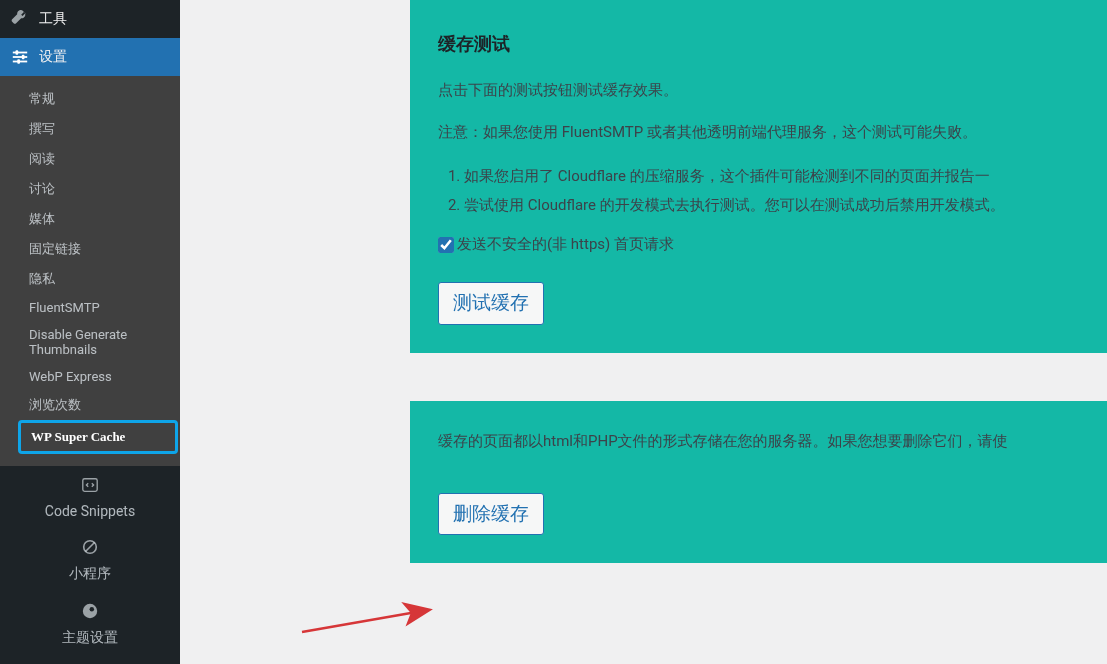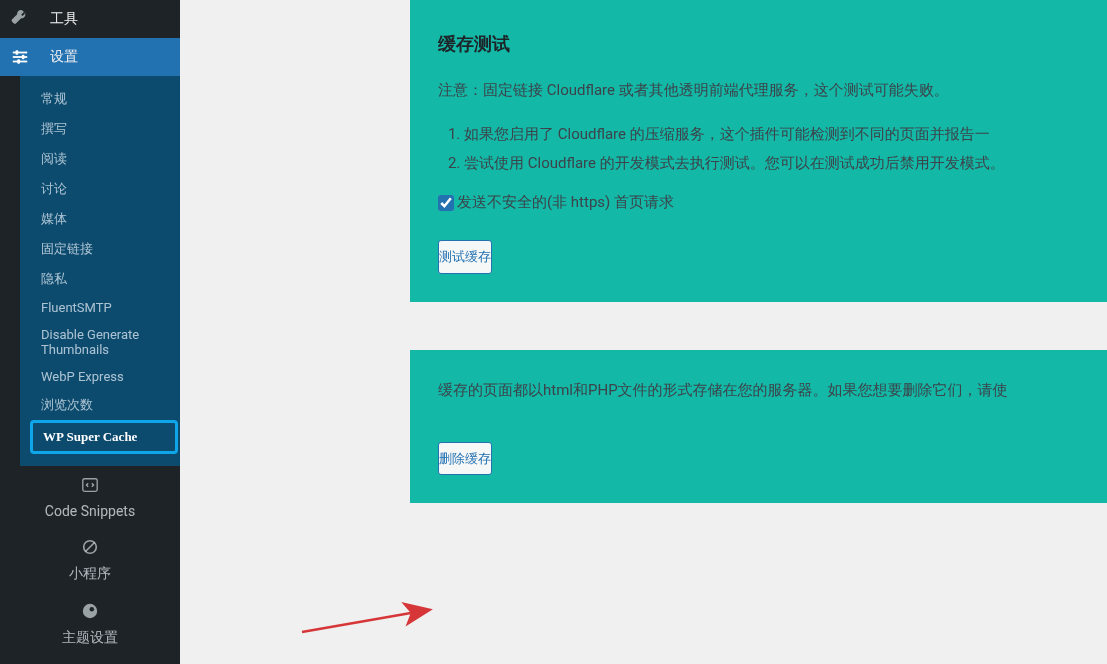--- a/index.html
+++ b/index.html
@@ -21,21 +21,21 @@
       left: 0;
       top: 0;
       color: #f0f0f1;
       font-size: 14px;
     }
     .menu-top {
       display: flex;
       align-items: center;
       padding: 9px 10px;
       cursor: pointer;
-      gap: 20px;
+      gap: 9px;
     }
     .menu-top .icon {
       width: 20px;
       height: 20px;
       display: inline-flex;
       align-items: center;
       justify-content: center;
     }
     .menu-top .label {
       color: #f0f0f1;
@@ -53,23 +53,22 @@
       right: -8px;
       top: 50%;
       transform: translateY(-50%);
       width: 0;
       height: 0;
       border-top: 8px solid transparent;
       border-bottom: 8px solid transparent;
       border-right: 8px solid #f0f0f1;
     }
     .submenu {
-      padding: 8px 0 12px 8px;
-      background: #0c4a6e;
-      margin-left: 20px;
+      padding: 8px 0 12px 16px;
+      background: #404040;
     }
     .submenu .item {
       padding: 6px 13px;
       font-size: 13px;
       color: rgba(240,246,252,0.7);
       cursor: pointer;
     }
     .submenu .item.highlighted {
       color: #ffffff;
       font-weight: 600;
@@ -137,22 +136,22 @@
     }
     .checkbox-row input[type=checkbox] {
       width: 16px;
       height: 16px;
       accent-color: #2271b1;
     }
     .button-secondary {
       background: #f6f7f7;
       border: 1px solid #2271b1;
       color: #2271b1;
-      padding: 6px 0;
-      font-size: 13px;
+      padding: 6px 14px;
+      font-size: 19px;
       cursor: pointer;
       border-radius: 3px;
       line-height: 1.5;
     }
     .arrow-annotation {
       position: absolute;
       left: 300px;
       top: 592px;
       width: 135px;
       height: 42px;
@@ -227,21 +226,22 @@
         <circle cx="12" cy="8" r="2.5" fill="#1d2327"></circle>
       </svg>
     </span>
     <span>主题设置</span>
   </div>
 </div>
 
 <div class="content">
   <div class="panel" style="padding-top:32px;">
     <h2>缓存测试</h2>
-    <p>注意：固定链接 Cloudflare 或者其他透明前端代理服务，这个测试可能失败。</p>
+    <p>点击下面的测试按钮测试缓存效果。</p>
+    <p>注意：如果您使用 FluentSMTP 或者其他透明前端代理服务，这个测试可能失败。</p>
     <ol>
       <li>如果您启用了 Cloudflare 的压缩服务，这个插件可能检测到不同的页面并报告一</li>
       <li>尝试使用 Cloudflare 的开发模式去执行测试。您可以在测试成功后禁用开发模式。</li>
     </ol>
     <label class="checkbox-row">
       <input type="checkbox" checked="" style="">
       <span>发送不安全的(非 https) 首页请求</span>
     </label>
     <button class="button-secondary">测试缓存</button>
   </div>

